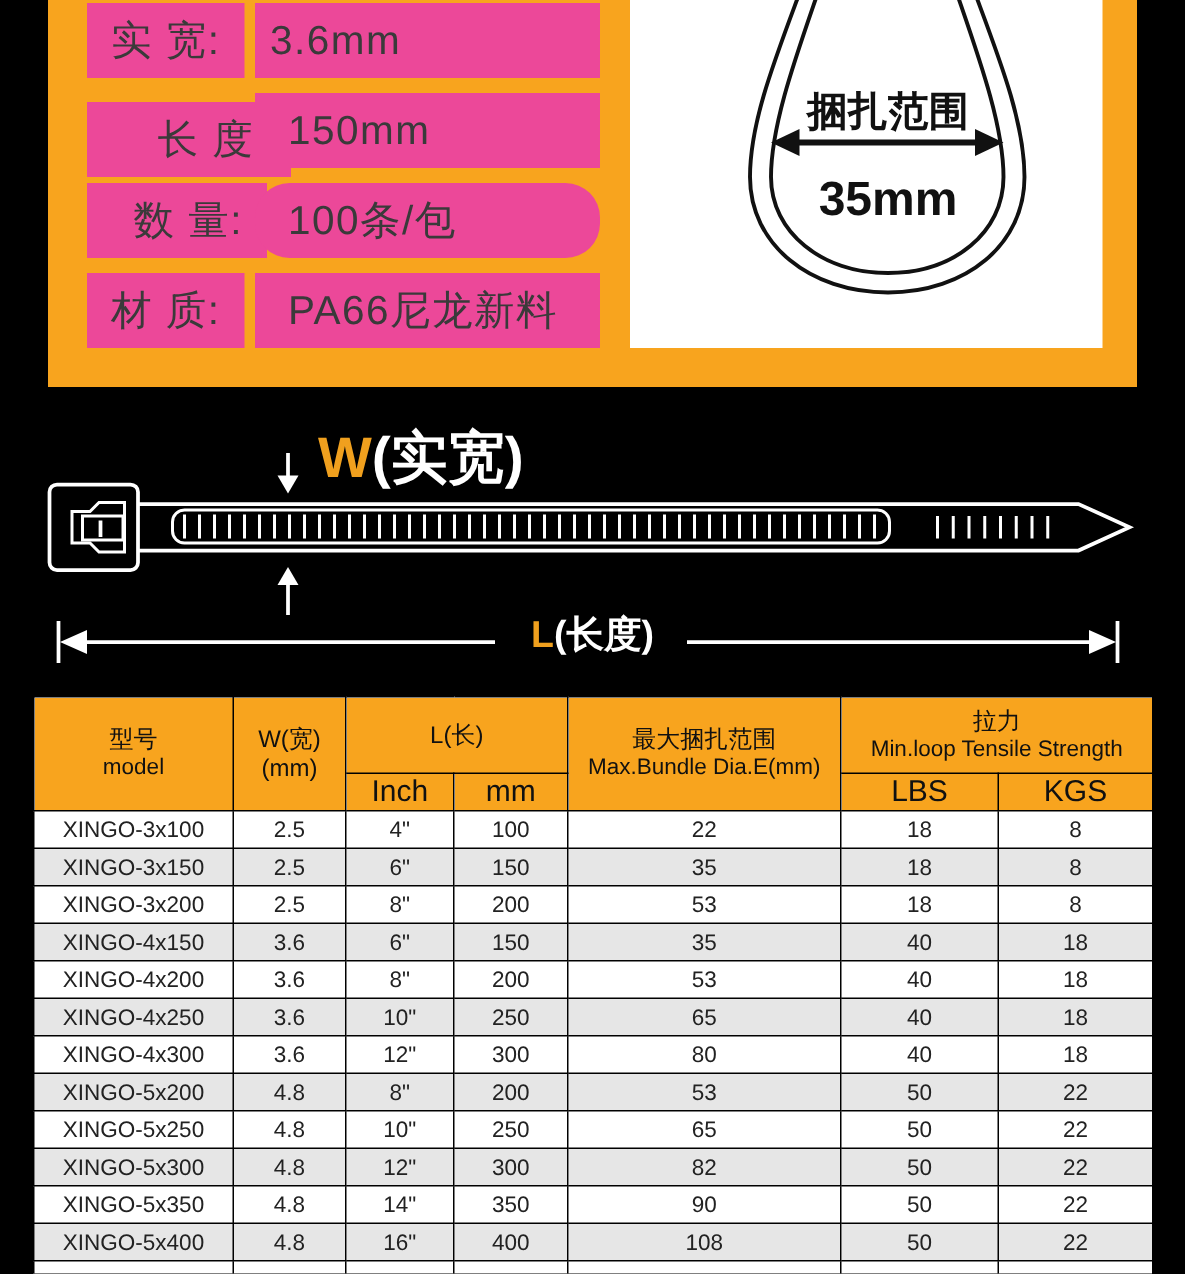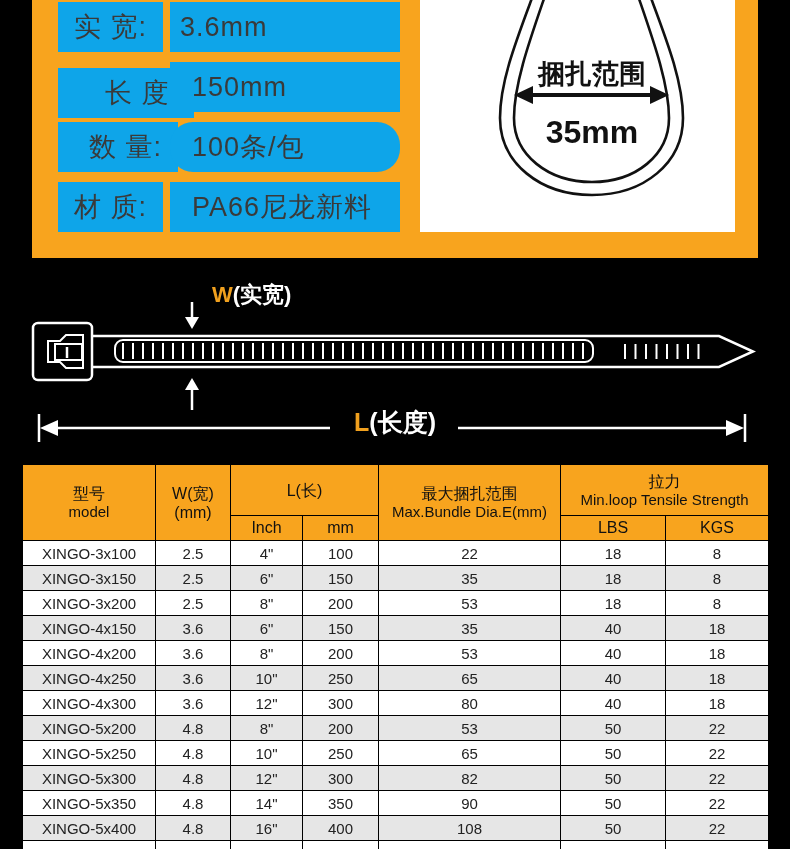--- a/index.html
+++ b/index.html
@@ -10,55 +10,55 @@
     position:relative;overflow:hidden;
   }
   .page{position:absolute;inset:0;}
 
   
   .top-panel{
     position:absolute;left:32px;top:0;width:726px;height:258px;
     background:var(--orange,#F8A41E);overflow:hidden;
   }
   .spec-label,.spec-value{
-    position:absolute;background:#0ea5e9;height:50px;
+    position:absolute;background:#ec4899;height:50px;
     display:flex;align-items:center;
     color:var(--spec-text,#3A3A3A);
     font-size:27px;letter-spacing:1px;white-space:nowrap;
   }
   .spec-label{left:26px;width:105px;justify-content:center;}
   .spec-value{left:138px;width:230px;padding-left:22px;box-sizing:border-box;}
 
   .loop-box{
     position:absolute;left:388px;top:-4px;width:315px;height:236px;
     background:#fff;
   }
   .loop-box svg{display:block;width:315px;height:236px;}
   .loop-text{font-family:"Liberation Sans",sans-serif;font-weight:700;fill:var(--loop-stroke,#111);}
 
   
   .diagram-svg{position:absolute;left:0;top:258px;width:790px;height:207px;}
   .dim-label{position:absolute;color:#fff;white-space:nowrap;font-weight:600;}
   .dim-label .accent{color:var(--accent,#F0A01E);}
-  .dim-label-w{left:212px;top:280px;font-size:22px;}
+  .dim-label-w{left:212px;top:280px;font-size:38px;}
   .dim-label-l{left:0;right:0;top:406px;text-align:center;font-size:25px;}
 
   
   .table-wrap{
     position:absolute;left:22px;top:464px;width:746px;height:385px;
     overflow:hidden;
   }
   table{
     width:746px;border-collapse:collapse;background:#fff;
     font-size:15px;color:var(--table-text,#222);table-layout:fixed;
   }
   th,td{border:1px solid #000;text-align:center;padding:0;overflow:hidden;white-space:nowrap;}
   thead th{background:var(--orange,#F8A41E);font-weight:normal;color:#111;}
   thead tr.h-top th{height:50px;}
-  thead tr.h-sub th{height:24px;font-size:16px;}
+  thead tr.h-sub th{height:24px;font-size:20px;}
   .h-zh{font-size:16px;line-height:19px;}
   .h-en{font-size:15px;line-height:18px;}
   tbody td{height:24px;}
   tbody tr:nth-child(even) td{background:var(--row-alt,#E6E6E6);}
 </style>
 </head>
 <body>
 
 <div class="page">
 

